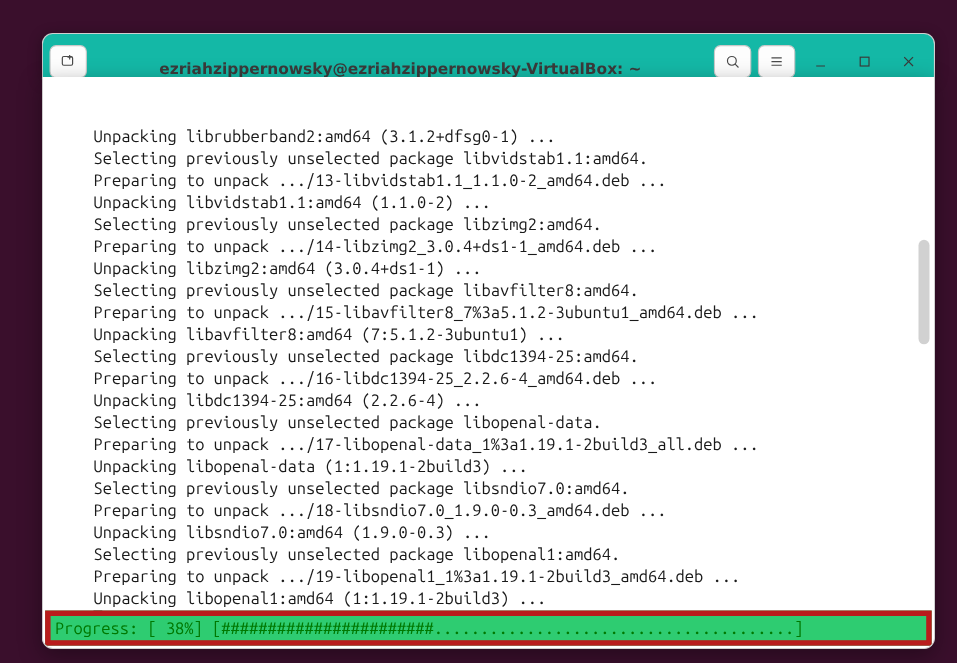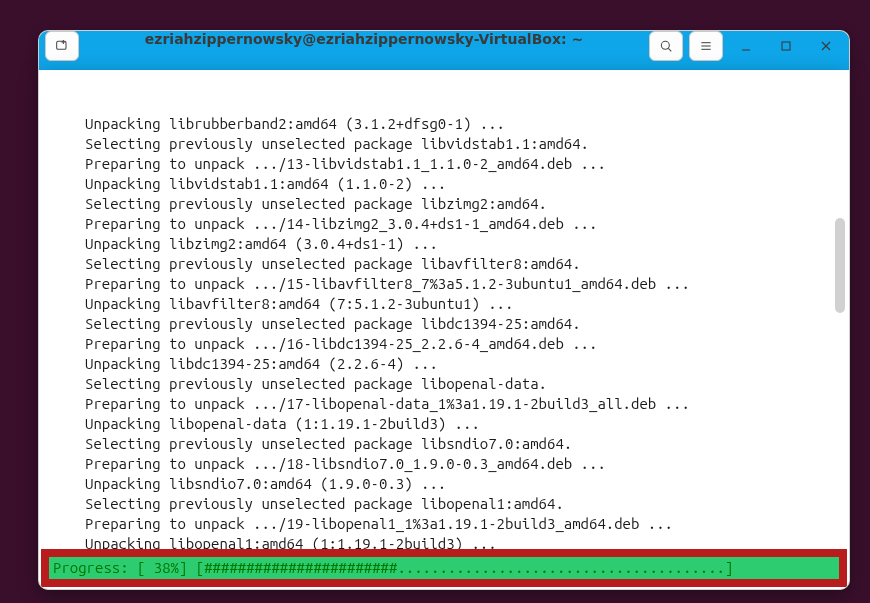--- a/index.html
+++ b/index.html
@@ -12,22 +12,22 @@
     background: #3a0f2c; 
   }
   
   .titlebar {
     position: absolute;
     left: 38px;
     top: 30px;
     right: 20px;
     height: 40px;
     display: flex;
-    align-items: flex-start;
-    background: #0ea5e9;
+    align-items: flex-end;
+    background: #14b8a6;
     border-top-left-radius: 10px;
     border-top-right-radius: 10px;
     border: 1px solid #d0d0d0;
     border-bottom: 1px solid #e0e0e0;
     box-shadow: 0 2px 12px rgba(0,0,0,0.3);
     gap: 28px;
   }
   .titlebar .left-group,
   .titlebar .right-group {
     display: flex;
@@ -112,21 +112,21 @@
     height: 17px;
     background: #1a1a1a;
     vertical-align: text-bottom;
     margin-top: 1px;
   }
   .progress-bar {
     position: absolute;
     left: 2px;
     right: 2px;
     bottom: 2px;
-    border: 8px solid #b91c1c;
+    border: 5px solid #b91c1c;
     background: #2ecc71;
     color: #007800;
     padding: 0 4px;
     font-family: "Ubuntu Mono", "DejaVu Sans Mono", monospace;
     font-size: 15px;
     line-height: 22px;
     white-space: pre;
     overflow: hidden;
   }
   .scrollbar {

